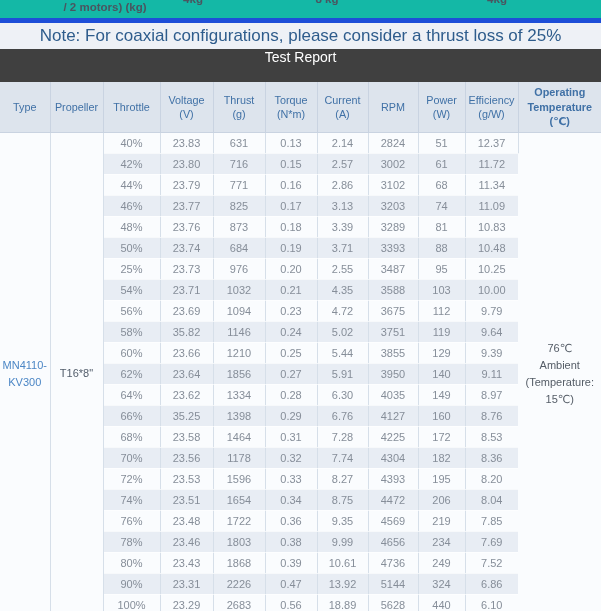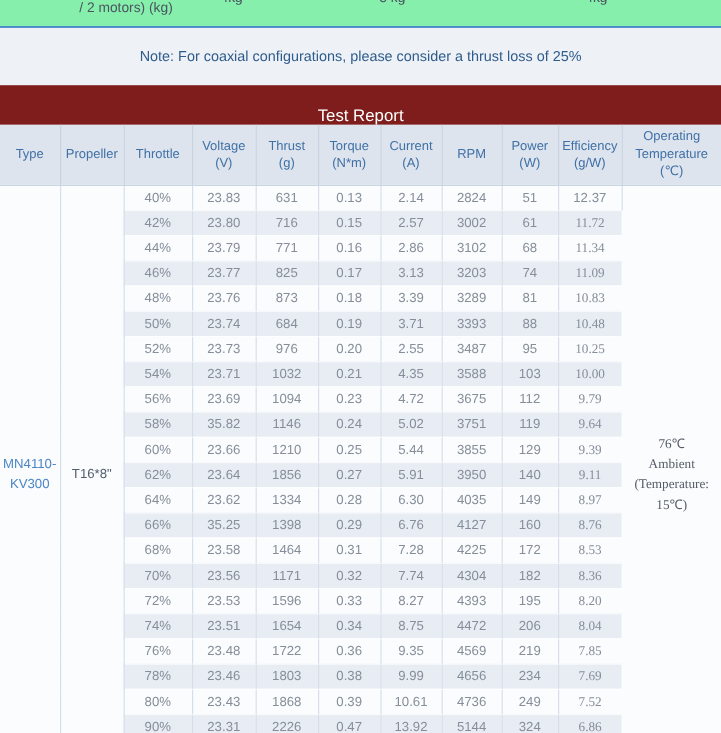--- a/index.html
+++ b/index.html
@@ -6,74 +6,74 @@
   html, body { margin: 0; padding: 0; background: #ffffff; }
   .page {
     width: 601px; height: 611px; overflow: hidden; position: relative;
     background: #ffffff;
     font-family: "Liberation Sans", "DejaVu Sans", sans-serif;
   }
 
   
   .top-row {
     height: 23px; position: relative; overflow: hidden;
-    background: #86efac; border-bottom: 1px solid #1d4ed8;
+    background: #14b8a6; border-bottom: 5px solid #1d4ed8; font-weight: bold;
   }
   .top-label {
     position: absolute; left: 0; top: 1px; width: 210px;
     text-align: center; font-size: 11.5px; color: #4a5560;
   }
   .frag {
     position: absolute; top: -7px; transform: translateX(-50%);
     font-size: 11.5px; color: #4a5560; line-height: 13px;
   }
   .frag-1 { left: 193px; } .frag-2 { left: 327px; } .frag-3 { left: 497px; }
 
   
   .note-bar {
-    height: 48px; background: #eef1f6;
+    height: 26px; background: #eef1f6;
     display: flex; align-items: center; justify-content: center;
-    font-size: 12px; color: #2e5c8c;
+    font-size: 17px; color: #2e5c8c;
   }
 
   
   .title-bar {
-    height: 33px; background: #7f1d1d; color: #ffffff;
-    display: flex; align-items: flex-end; justify-content: center;
+    height: 33px; background: #404040; color: #ffffff;
+    display: flex; align-items: flex-start; justify-content: center;
     font-size: 14px;
   }
 
   
   table { width: 601px; border-collapse: collapse; table-layout: fixed; }
   thead th {
     height: 50px; background: #dde4ed; color: #4071a6;
     font-weight: normal; font-size: 10.8px; line-height: 1.32;
     text-align: center; vertical-align: middle; padding: 0;
     white-space: pre-line;
     border-right: 1px solid #c9d3e1; border-bottom: 1px solid #c9d3e1;
   }
-  thead th:last-child { border-right: none; }
+  thead th:last-child { border-right: none; font-weight: bold; }
 
   tbody tr { height: 21px; }
   tbody td {
     font-size: 11px; color: #868e99; text-align: center;
     vertical-align: middle; padding: 0;
     border-right: 1px solid #d6dfe9;
     border-bottom: 1px solid rgba(255,255,255,0.65);
   }
   tbody tr.odd td  { background: #fafcfe; }
   tbody tr.even td { background: #e8edf4; }
   tbody td.side {
     background: #f4f7fb; white-space: pre-line; line-height: 1.55;
     border-bottom: none;
   }
   tbody td.side-type { color: #4b86c5; }
   tbody td.side-prop { color: #525d6b; }
   tbody td.side-temp { color: #545c66; border-right: none; }
-  tbody td:last-child { border-right: none; font-family: Liberation Serif, serif; }
+  tbody td:last-child { border-right: none; }
 </style>
 </head>
 <body>
 
 <div class="page">
 
   <div class="top-row">
     <div class="top-label">/ 2 motors) (kg)</div>
     <span class="frag frag-1">4kg</span>
     <span class="frag frag-2">8 kg</span>
@@ -187,21 +187,21 @@
           <td>50%</td>
           <td>23.74</td>
           <td>684</td>
           <td>0.19</td>
           <td>3.71</td>
           <td>3393</td>
           <td>88</td>
           <td>10.48</td>
         </tr>
         <tr class="odd">
-          <td>52%</td>
+          <td>25%</td>
           <td>23.73</td>
           <td>976</td>
           <td>0.20</td>
           <td>2.55</td>
           <td>3487</td>
           <td>95</td>
           <td>10.25</td>
         </tr>
         <tr class="even">
           <td>54%</td>
@@ -279,21 +279,21 @@
           <td>1464</td>
           <td>0.31</td>
           <td>7.28</td>
           <td>4225</td>
           <td>172</td>
           <td>8.53</td>
         </tr>
         <tr class="even">
           <td>70%</td>
           <td>23.56</td>
-          <td>1171</td>
+          <td>1178</td>
           <td>0.32</td>
           <td>7.74</td>
           <td>4304</td>
           <td>182</td>
           <td>8.36</td>
         </tr>
         <tr class="odd">
           <td>72%</td>
           <td>23.53</td>
           <td>1596</td>

